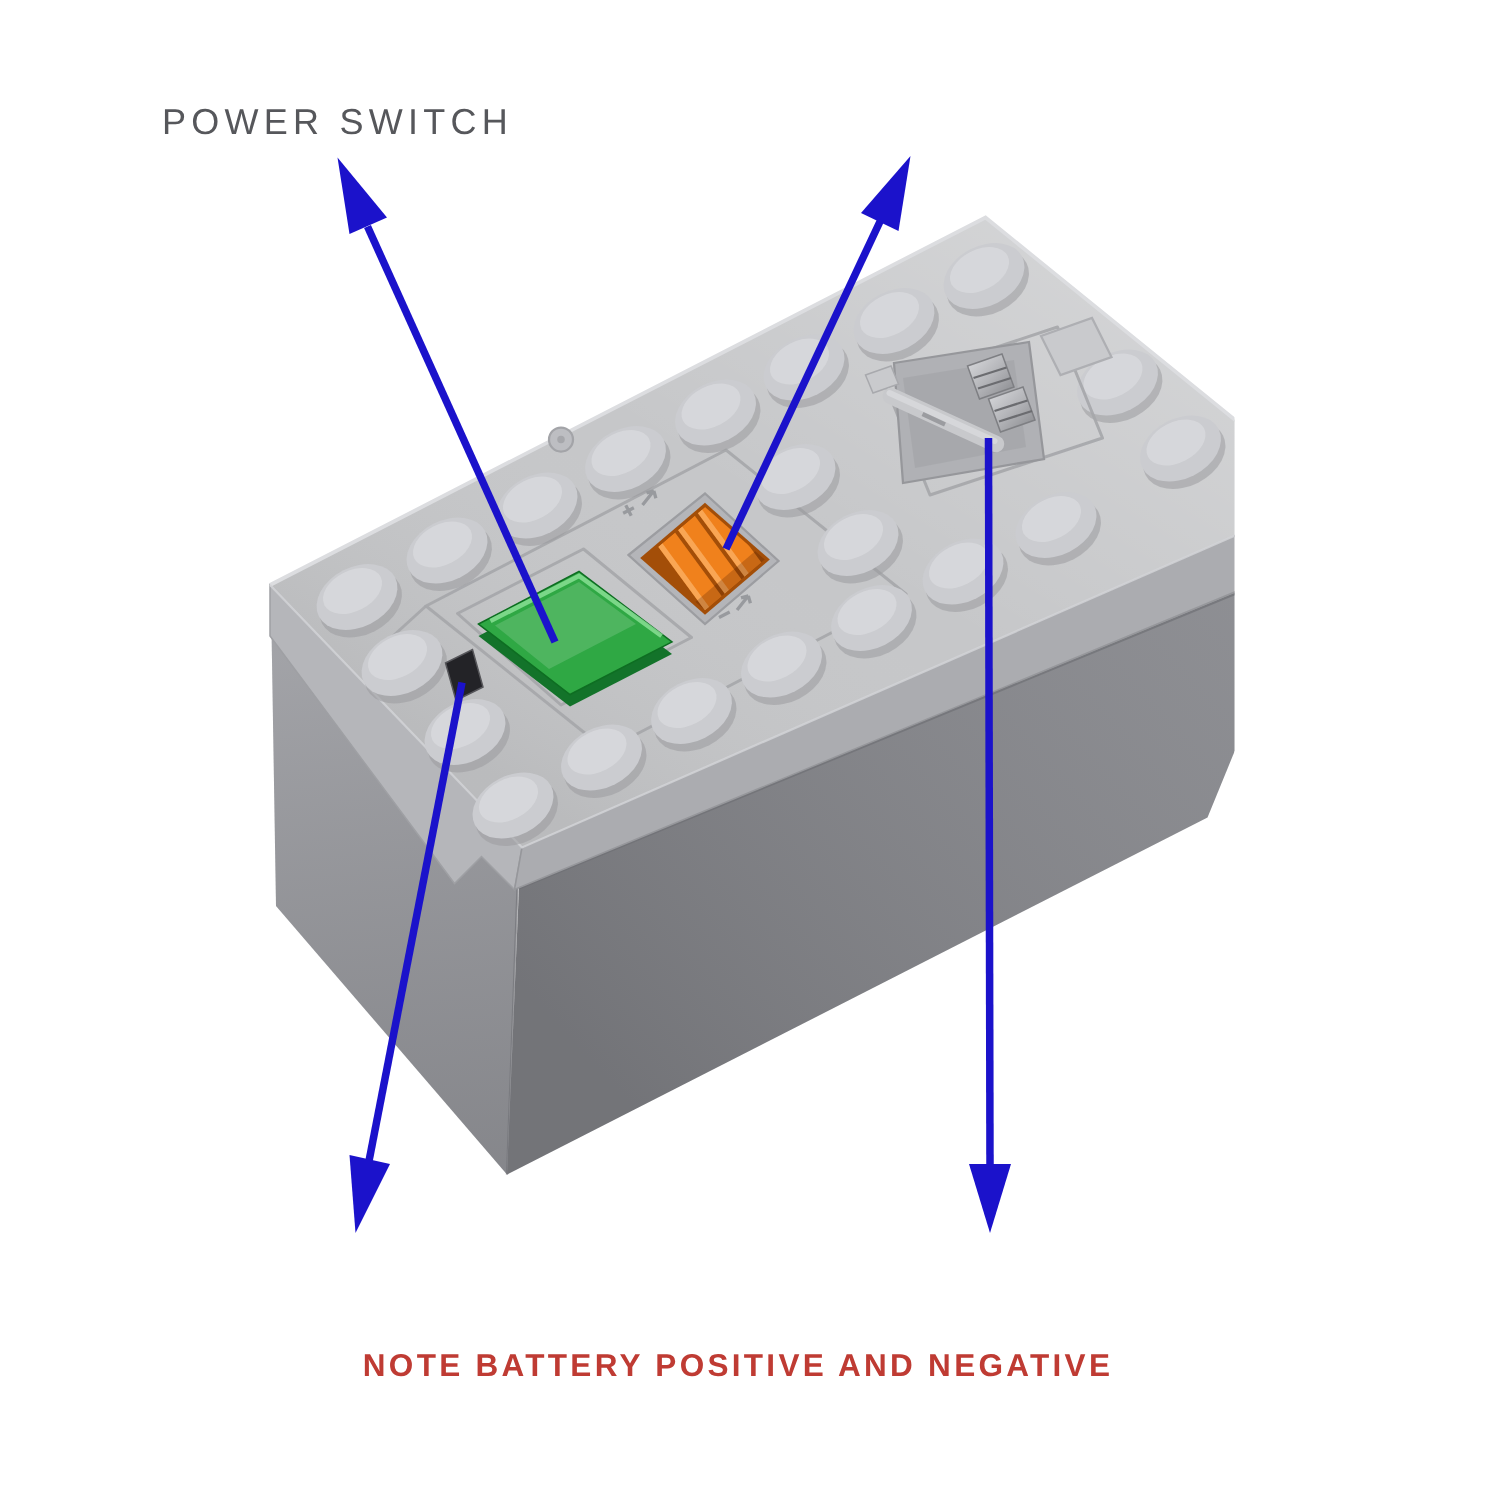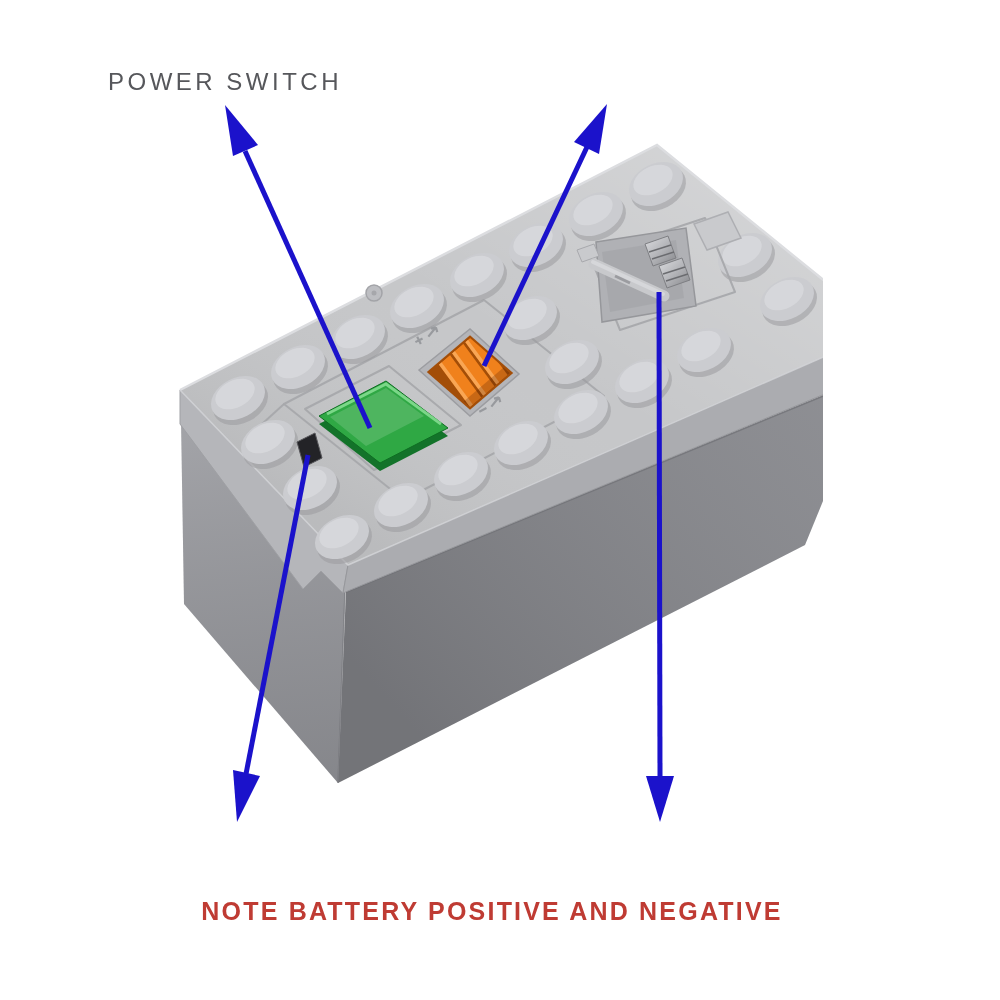--- a/index.html
+++ b/index.html
@@ -24,21 +24,21 @@
     position:absolute;transform:translate(-50%,-50%);
     white-space:nowrap;font-size:24px;letter-spacing:3.5px;
     color:var(--label_text);font-weight:normal;
   }
   .lbl-power-switch{left:225px;top:82px;}
   .lbl-pos-neg{left:688px;top:82px;}
   .lbl-power-indicator{left:233px;top:841px;}
   .lbl-output-connector{left:685px;top:841px;}
   .note{
     position:absolute;left:492px;top:911px;transform:translate(-50%,-50%);
-    white-space:nowrap;font-size:25px;letter-spacing:2.2px;
+    white-space:nowrap;font-size:21px;letter-spacing:2.2px;
     font-weight:bold;color:var(--note_text);
   }
   .f-plate{fill:var(--plate_gray);}
   .f-bodyL{fill:var(--body_left_gray);}
   .f-bodyF{fill:var(--body_front_gray);}
   .f-btn{fill:var(--power_button_green);}
   .f-bar{fill:var(--polarity_switch_orange);}
   .s-arrow{stroke:var(--arrow_blue);stroke-width:5;fill:none;}
   .f-arrow{fill:var(--arrow_blue);}
   .groove{fill:none;stroke:#a5a6aa;stroke-width:2;stroke-linejoin:round;opacity:.9;}

